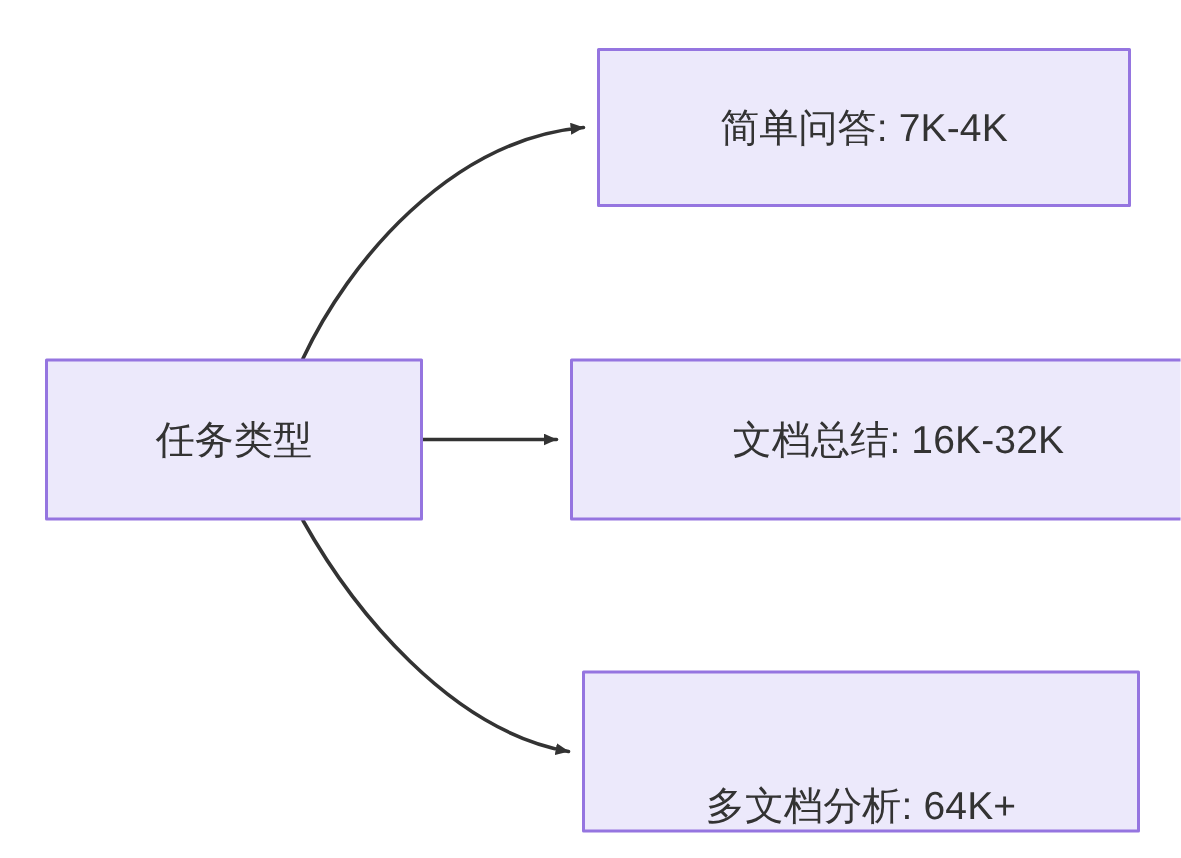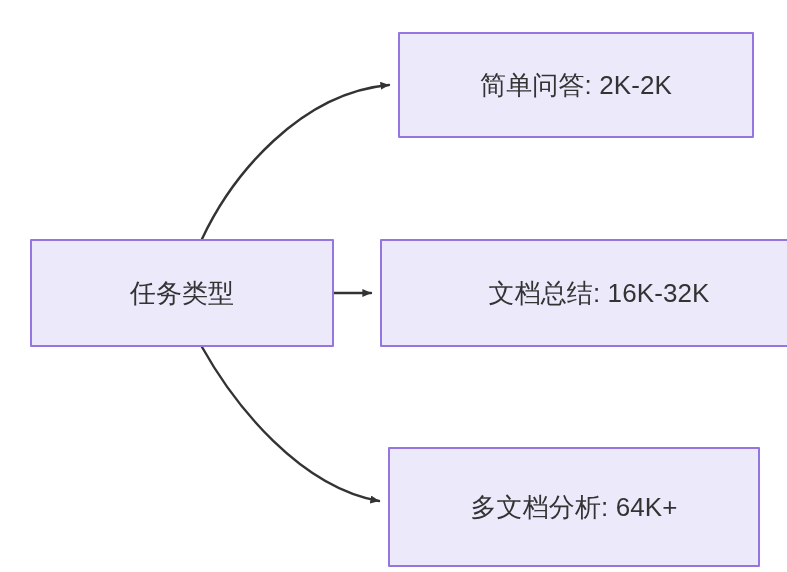--- a/index.html
+++ b/index.html
@@ -41,24 +41,24 @@
   }
   .node-label {
     color: #333333;
     font-size: 26px;
     font-weight: 400;
     line-height: 1.25;
     letter-spacing: 0.1px;
     white-space: nowrap;
   }
   
-  #node-root      { left: 30px;  top: 239px; width: 304px; height: 108px; }
+  #node-root      { left: 30px;  top: 239px; width: 252px; height: 108px; }
   #node-simple-qa { left: 398px; top: 32px;  width: 356px; height: 106px; }
   #node-doc-sum   { left: 380px; top: 239px; width: 438px; height: 108px; }
-  #node-multi-doc { left: 388px; top: 447px; width: 372px; height: 120px; }
+  #node-multi-doc { left: 388px; top: 447px; width: 372px; height: 108px; align-items: flex-end; }
 </style>
 </head>
 <body>
 
 <div id="diagram-canvas">
 
   <svg id="edge-layer" viewBox="0 0 787 572" width="787" height="572" xmlns="http://www.w3.org/2000/svg">
     <defs>
       <marker id="arrowhead" markerWidth="9" markerHeight="8" refX="8.6" refY="4" orient="auto" markerUnits="userSpaceOnUse">
         <path d="M0,0 L9,4 L0,8 z" fill="#333333"></path>
@@ -70,21 +70,21 @@
     <path d="M 282,293 L 371,293" fill="none" stroke="#333333" stroke-width="2.4" stroke-linecap="round" marker-end="url(#arrowhead)"></path>
 
     <path d="M 202,347 C 235,406 300,487 379,501" fill="none" stroke="#333333" stroke-width="2.4" stroke-linecap="round" marker-end="url(#arrowhead)"></path>
   </svg>
 
   <div class="node" id="node-root">
     <span class="node-label">任务类型</span>
   </div>
 
   <div class="node" id="node-simple-qa">
-    <span class="node-label">简单问答: 2K-2K</span>
+    <span class="node-label">简单问答: 7K-4K</span>
   </div>
 
   <div class="node" id="node-doc-sum">
     <span class="node-label">文档总结: 16K-32K</span>
   </div>
 
   <div class="node" id="node-multi-doc">
     <span class="node-label">多文档分析: 64K+</span>
   </div>
 

